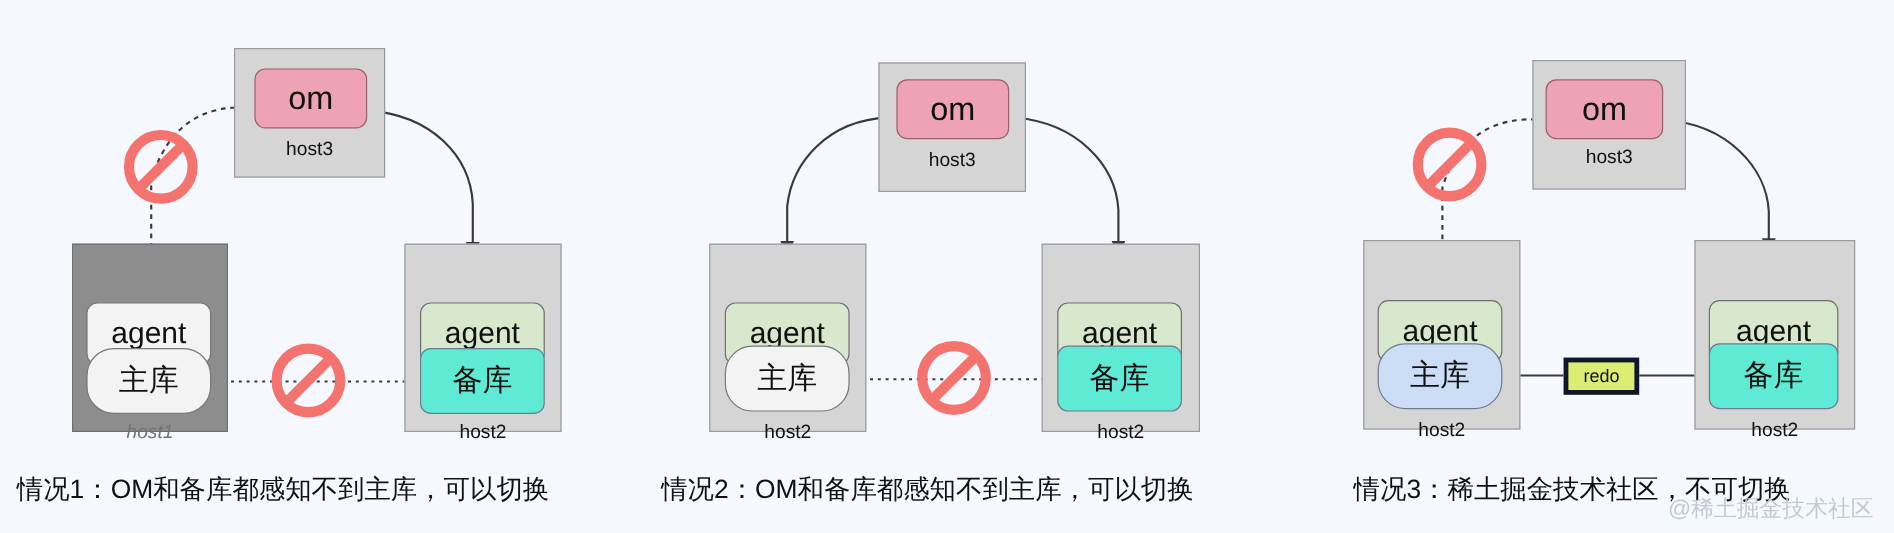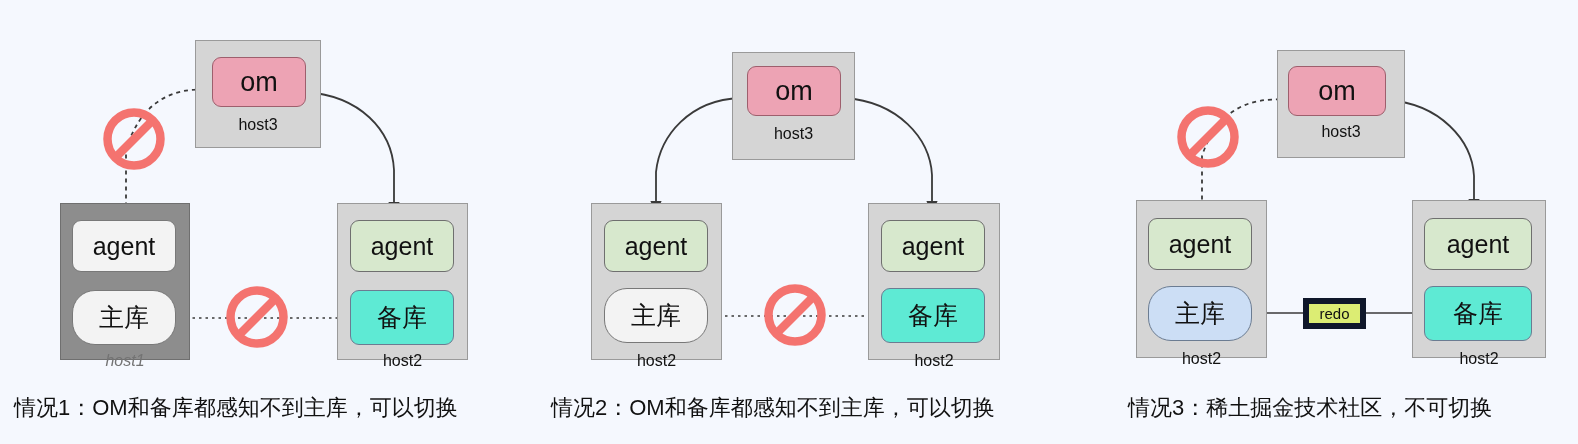--- a/index.html
+++ b/index.html
@@ -46,20 +46,21 @@
     background: #eda3b4;
     border-color: #9e5f6d;
     font-size: 27px;
     color: #111;
   }
   .node.agent {
     background: #d7e8cd;
     border-color: #6f6f6f;
     font-size: 25px;
     color: #111;
+    margin-top: 32px;
   }
   .node.agent.off {
     background: #f3f3f3;
     border-color: #787878;
   }
   .node.db-standby {
     background: #5eead4;
     border-color: #6b7c92;
     font-size: 25px;
     color: #111;
@@ -82,21 +83,21 @@
     text-align: center;
     line-height: 1;
   }
   .host-label.dim {
     color: #737373;
     font-style: italic;
   }
   .redo-box {
     position: absolute;
     background: #dced73;
-    border: 6px solid #0f172a;
+    border: 4px solid #0f172a;
     box-sizing: border-box;
     display: flex;
     align-items: center;
     justify-content: center;
     font-size: 15px;
     color: #111;
   }
   .caption {
     position: absolute;
     font-size: 22px;
@@ -244,14 +245,15 @@
   <div class="node agent" style="left:1424px; top:218px; width:108px; height:52px;">
     <span>agent</span>
   </div>
   <div class="node db-standby" style="left:1424px; top:286px; width:108px; height:55px;">
     <span>备库</span>
   </div>
   <div class="host-label" style="left:1412px; top:351px; width:134px;">host2</div>
 
   <div class="caption" style="left:1128px; top:397px;">情况3：稀土掘金技术社区，不可切换</div>
 
+  <div class="watermark" style="left:1390px; top:415px;">@稀土掘金技术社区</div>
 
 </div>
 
 </body></html>

